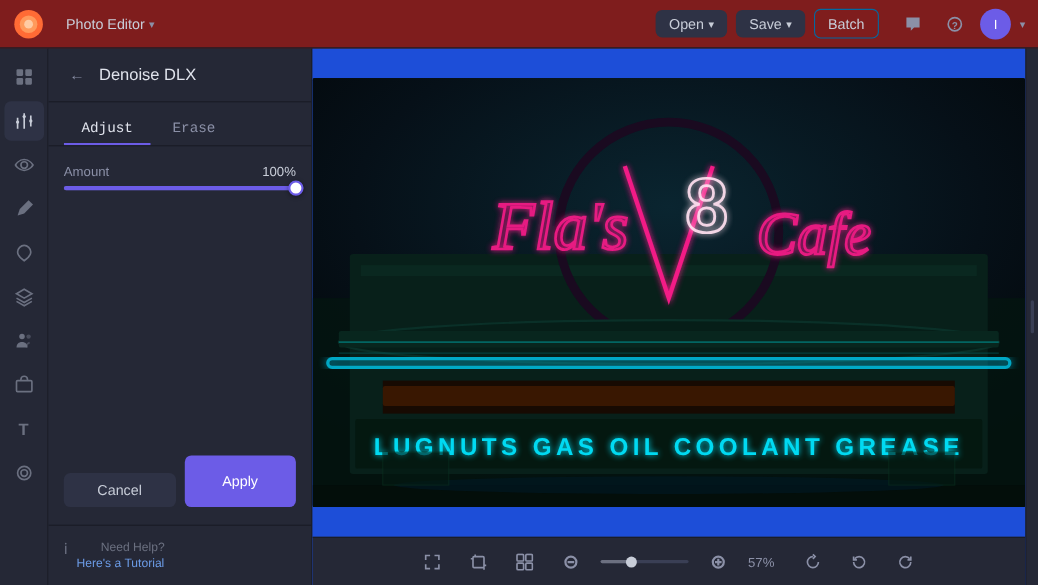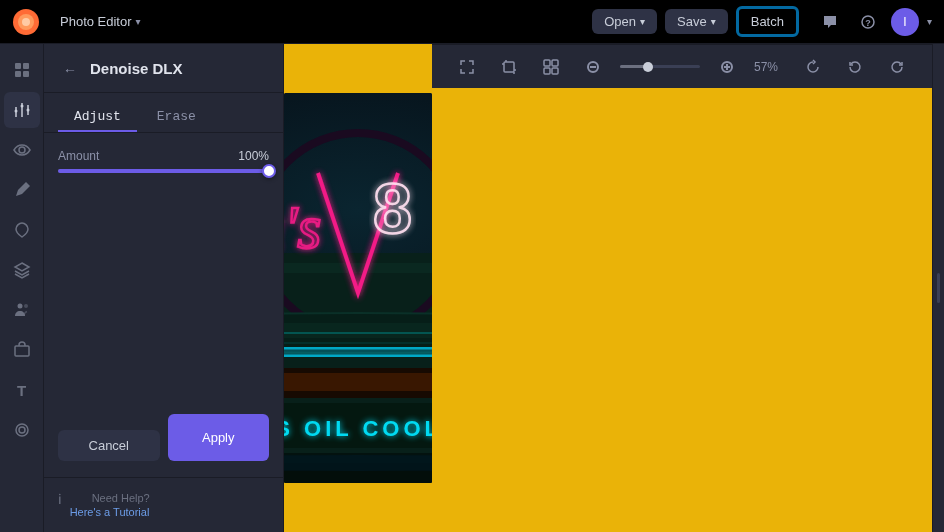--- a/index.html
+++ b/index.html
@@ -10,21 +10,21 @@
       font-family: -apple-system, BlinkMacSystemFont, 'Segoe UI', sans-serif;
       color: #c8cdd8;
       overflow: hidden;
       display: flex;
       flex-direction: column;
     }
 
     
     .topbar {
       height: 44px;
-      background: #000000;
+      background: #7f1d1d;
       display: flex;
       align-items: center;
       padding: 0 12px;
       border-bottom: 1px solid #1a1c26;
       flex-shrink: 0;
       gap: 8px;
     }
     .topbar-logo {
       width: 28px;
       height: 28px;
@@ -48,21 +48,21 @@
       font-size: 13px;
       color: #c8cdd8;
       cursor: pointer;
       padding: 5px 12px;
       border-radius: 6px;
       background: #2e3245;
       border: none;
     }
     .topbar-batch {
       background: transparent;
-      border: 3px solid #0369a1;
+      border: 1px solid #0369a1;
       justify-content: center;
     }
     .topbar-icons {
       display: flex;
       align-items: center;
       gap: 8px;
       margin-left: 8px;
     }
     .topbar-icon-btn {
       width: 30px;
@@ -145,21 +145,21 @@
       height: 24px;
       display: flex;
       align-items: center;
       justify-content: center;
       cursor: pointer;
       color: #8b90a7;
       font-size: 14px;
     }
     .panel-title {
       font-size: 15px;
-      font-weight: 700;
+      font-weight: 400;
       color: #e0e3ec;
     }
 
     
     .panel-tabs {
       display: flex;
       padding: 10px 14px 0;
       gap: 4px;
       border-bottom: 1px solid #1a1c26;
     }
@@ -287,23 +287,23 @@
     .help-link {
       color: #6c9ce7;
       text-decoration: none;
       font-size: 11px;
       display: block;
     }
 
     
     .canvas-area {
       flex: 1;
-      background: #eab308;
-      display: flex;
-      flex-direction: row;
+      background: #1d4ed8;
+      display: flex;
+      flex-direction: column;
       position: relative;
       overflow: hidden;
     }
     .canvas-image-container {
       flex: 1;
       display: flex;
       align-items: center;
       justify-content: center;
       overflow: hidden;
       position: relative;

